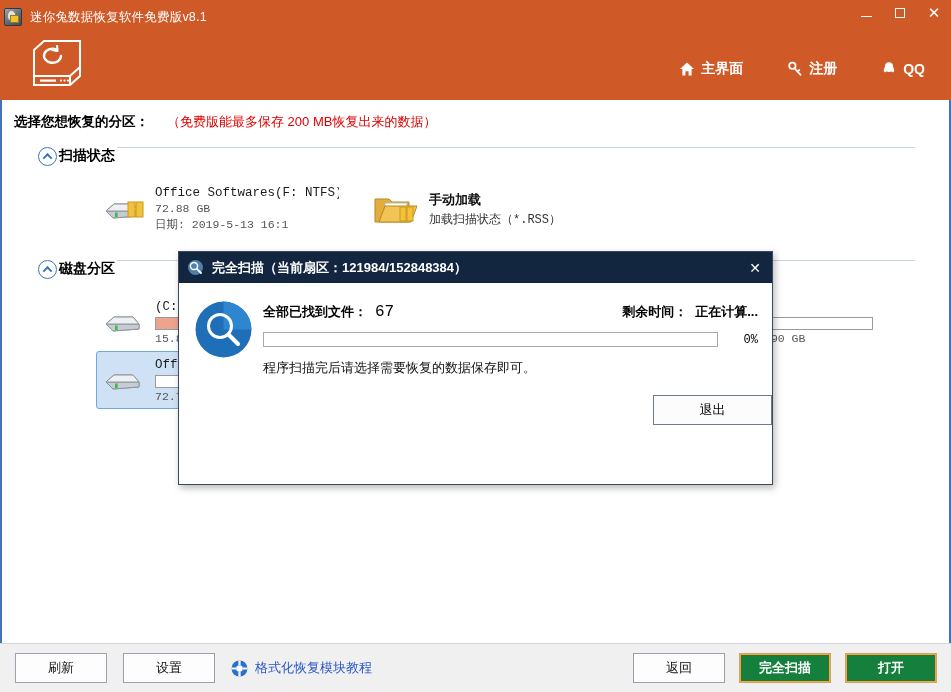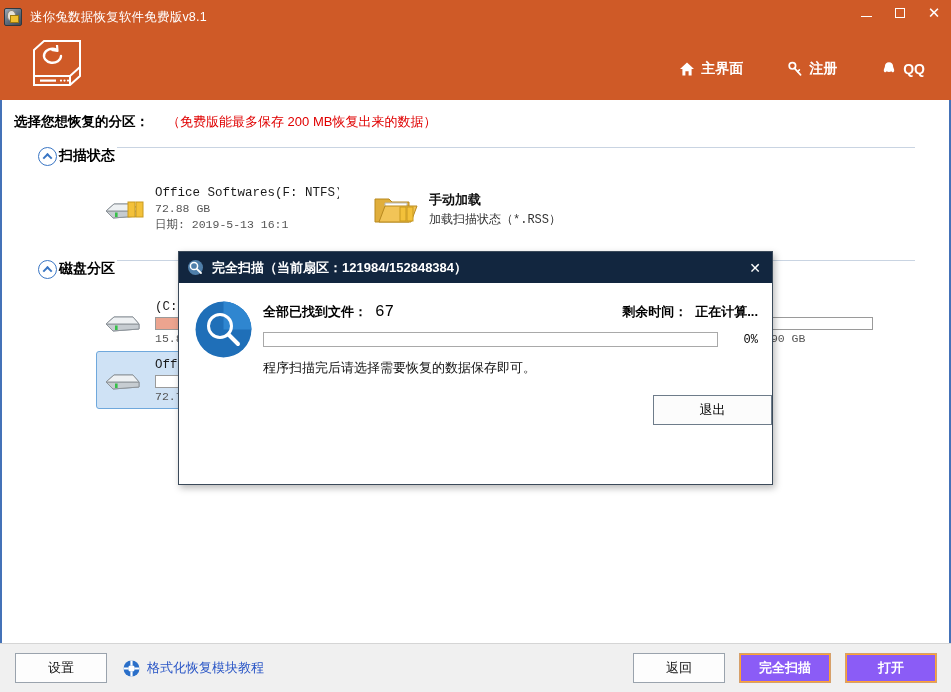--- a/index.html
+++ b/index.html
@@ -160,21 +160,21 @@
     display: flex; align-items: center;
   }
   .btn {
     height: 30px; min-width: 92px;
     border: 1px solid #9aa3ad; background: #fdfdfd;
     font-size: 13px; color: #111; cursor: pointer;
     display: flex; align-items: center; justify-content: center;
     font-family: "Liberation Sans", sans-serif;
   }
   .btn.orange {
-    background: #8b5cf6; border: 1px solid #d6a06a;
+    background: #15803d; border: 1px solid #d6a06a;
     color: #ffffff; font-weight: 700; box-shadow: inset 0 0 0 1px #ffa333;
   }
   .bl-group { display: flex; align-items: center; gap: 16px; margin-left: 15px; }
   .help-link {
     display: flex; align-items: center; gap: 7px;
     color: #2a56c6; font-size: 13px; cursor: pointer; justify-content: space-between;
   }
   .lifebuoy { width: 17px; height: 17px; flex: none; }
   .br-group { display: flex; align-items: center; gap: 14px; margin-left: auto; margin-right: 14px; }
 
@@ -488,20 +488,21 @@
       <div class="hint-row">程序扫描完后请选择需要恢复的数据保存即可。</div>
 
       <div class="modal-actions">
         <div class="modal-btn">退出</div>
       </div>
     </div>
   </div>
 
   <div class="bottombar">
     <div class="bl-group">
+      <div class="btn">刷新</div>
       <div class="btn">设置</div>
       <div class="help-link">
         <svg class="lifebuoy" viewBox="0 0 17 17">
           <circle cx="8.5" cy="8.5" r="8" fill="#2a6fc9"></circle>
           <circle cx="8.5" cy="8.5" r="3.3" fill="#ffffff"></circle>
           <path d="M8.5 .5 L8.5 5.2 M8.5 11.8 L8.5 16.5 M.5 8.5 L5.2 8.5 M11.8 8.5 L16.5 8.5" stroke="#ffffff" stroke-width="2.2"></path>
         </svg>
         <span>格式化恢复模块教程</span>
       </div>
     </div>

